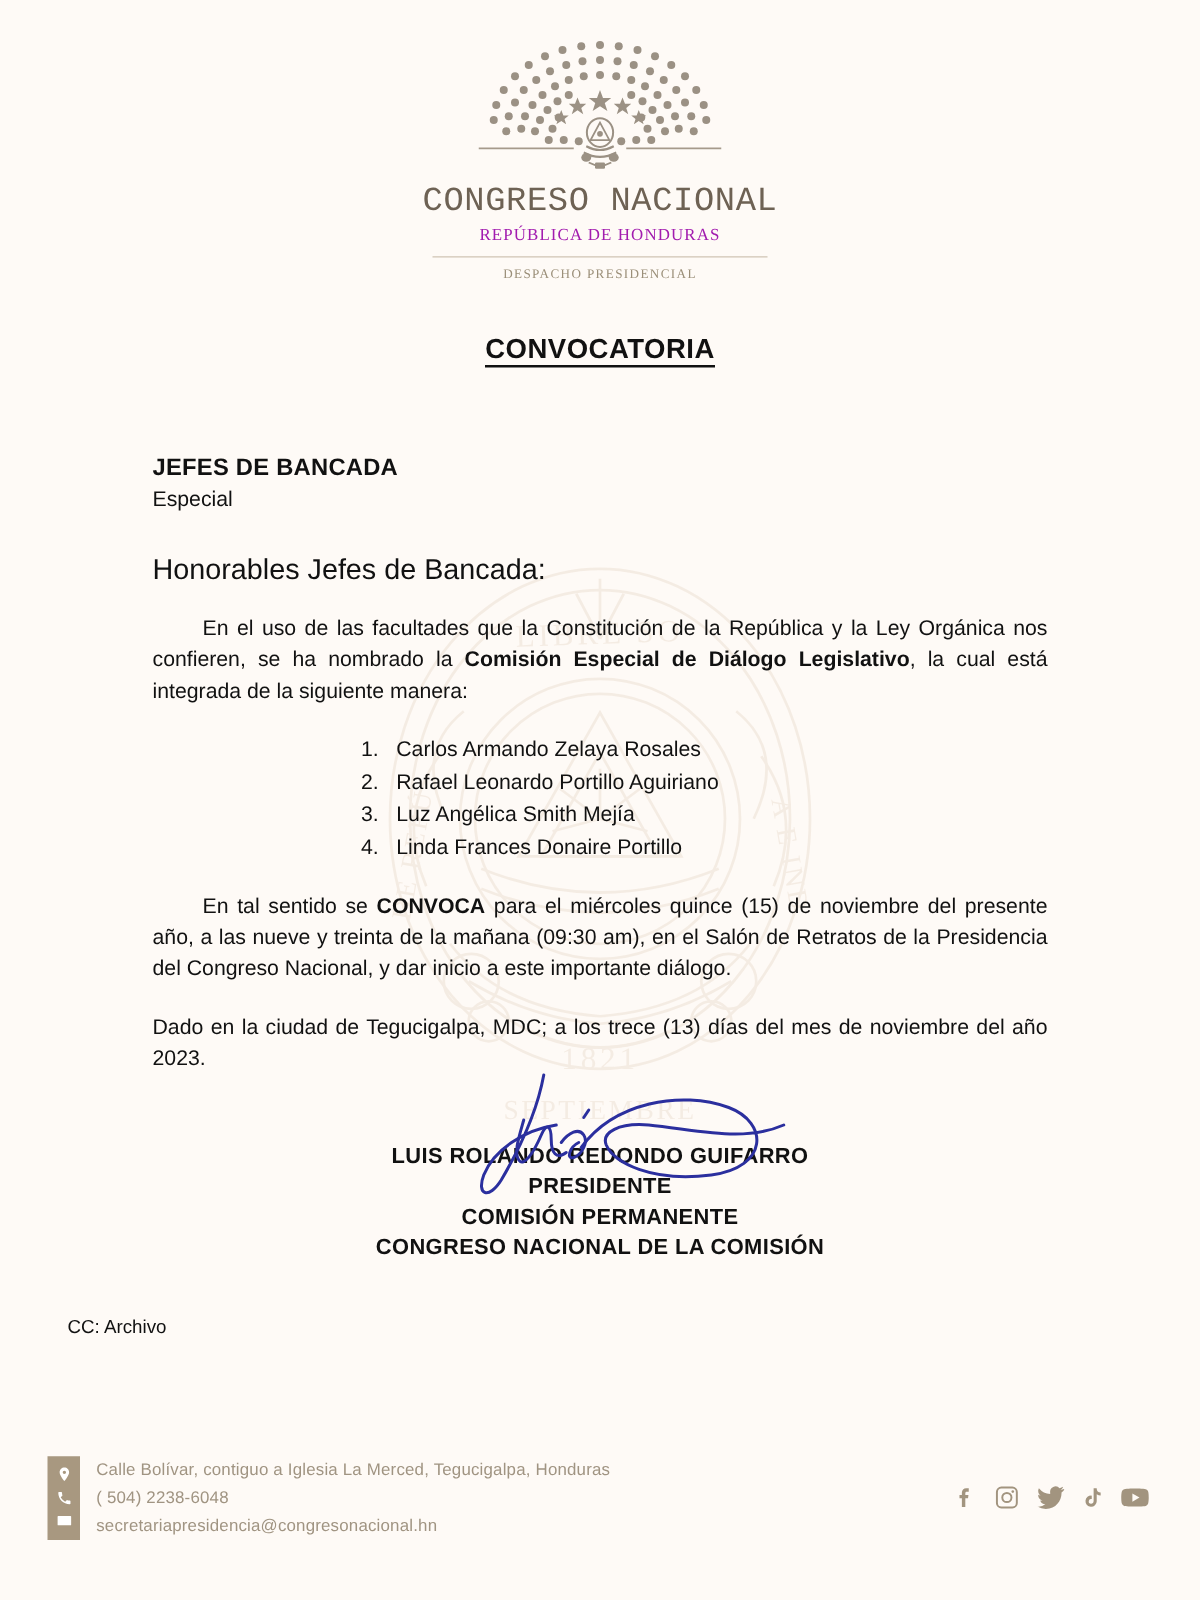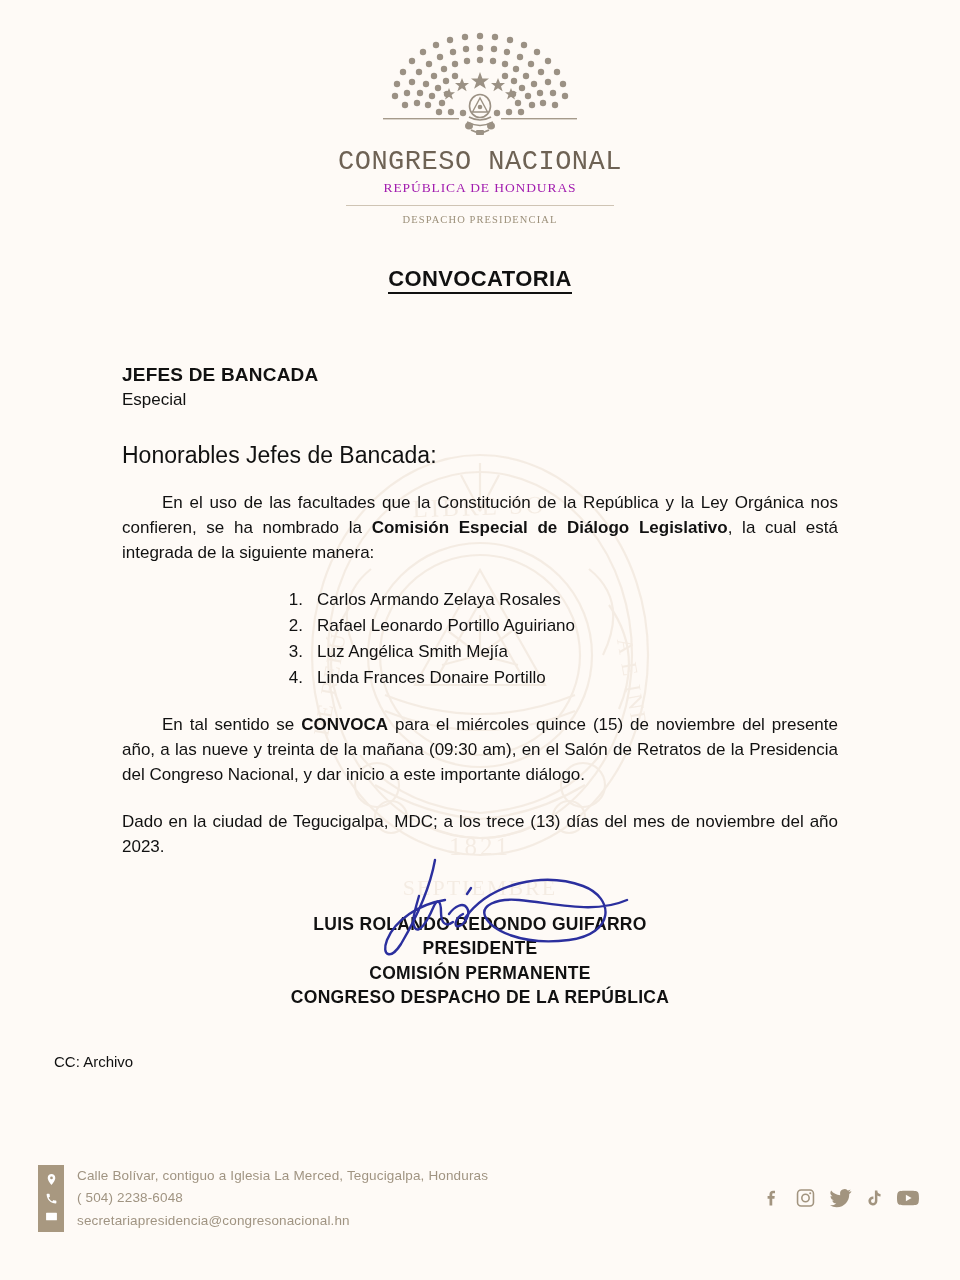--- a/index.html
+++ b/index.html
@@ -413,21 +413,21 @@
         <path d="M104 44 C100 58, 96 70, 100 76 C104 82, 112 70, 118 56 C122 46, 126 48, 126 60 C126 70, 130 76, 138 70"></path>
         <path d="M134 62 C140 54, 148 50, 152 56 C156 62, 150 72, 144 74 C138 76, 140 66, 148 62"></path>
         <path d="M152 42 L156 36"></path>
         <path d="M150 66 C176 30, 230 20, 268 34 C300 46, 300 82, 254 88 C206 94, 176 78, 170 64 C166 54, 180 46, 204 48 C244 52, 280 62, 312 48"></path>
       </g>
     </svg>
   </div>
   <div class="sign-line">LUIS ROLANDO REDONDO GUIFARRO</div>
   <div class="sign-line">PRESIDENTE</div>
   <div class="sign-line">COMISIÓN PERMANENTE</div>
-  <div class="sign-line">CONGRESO DESPACHO DE LA REPÚBLICA</div>
+  <div class="sign-line">CONGRESO NACIONAL DE LA COMISIÓN</div>
 </div>
 
 <div class="cc">CC: Archivo</div>
 
 <footer class="footer">
   <div class="contact">
     <div class="icon-bar">
       <span>
         <svg viewBox="0 0 24 24">
             <path d="M12 2C8.1 2 5 5.1 5 9c0 5.2 7 13 7 13s7-7.8 7-13c0-3.9-3.1-7-7-7zm0 9.5A2.5 2.5 0 1 1 12 6.5a2.5 2.5 0 0 1 0 5z"></path>

